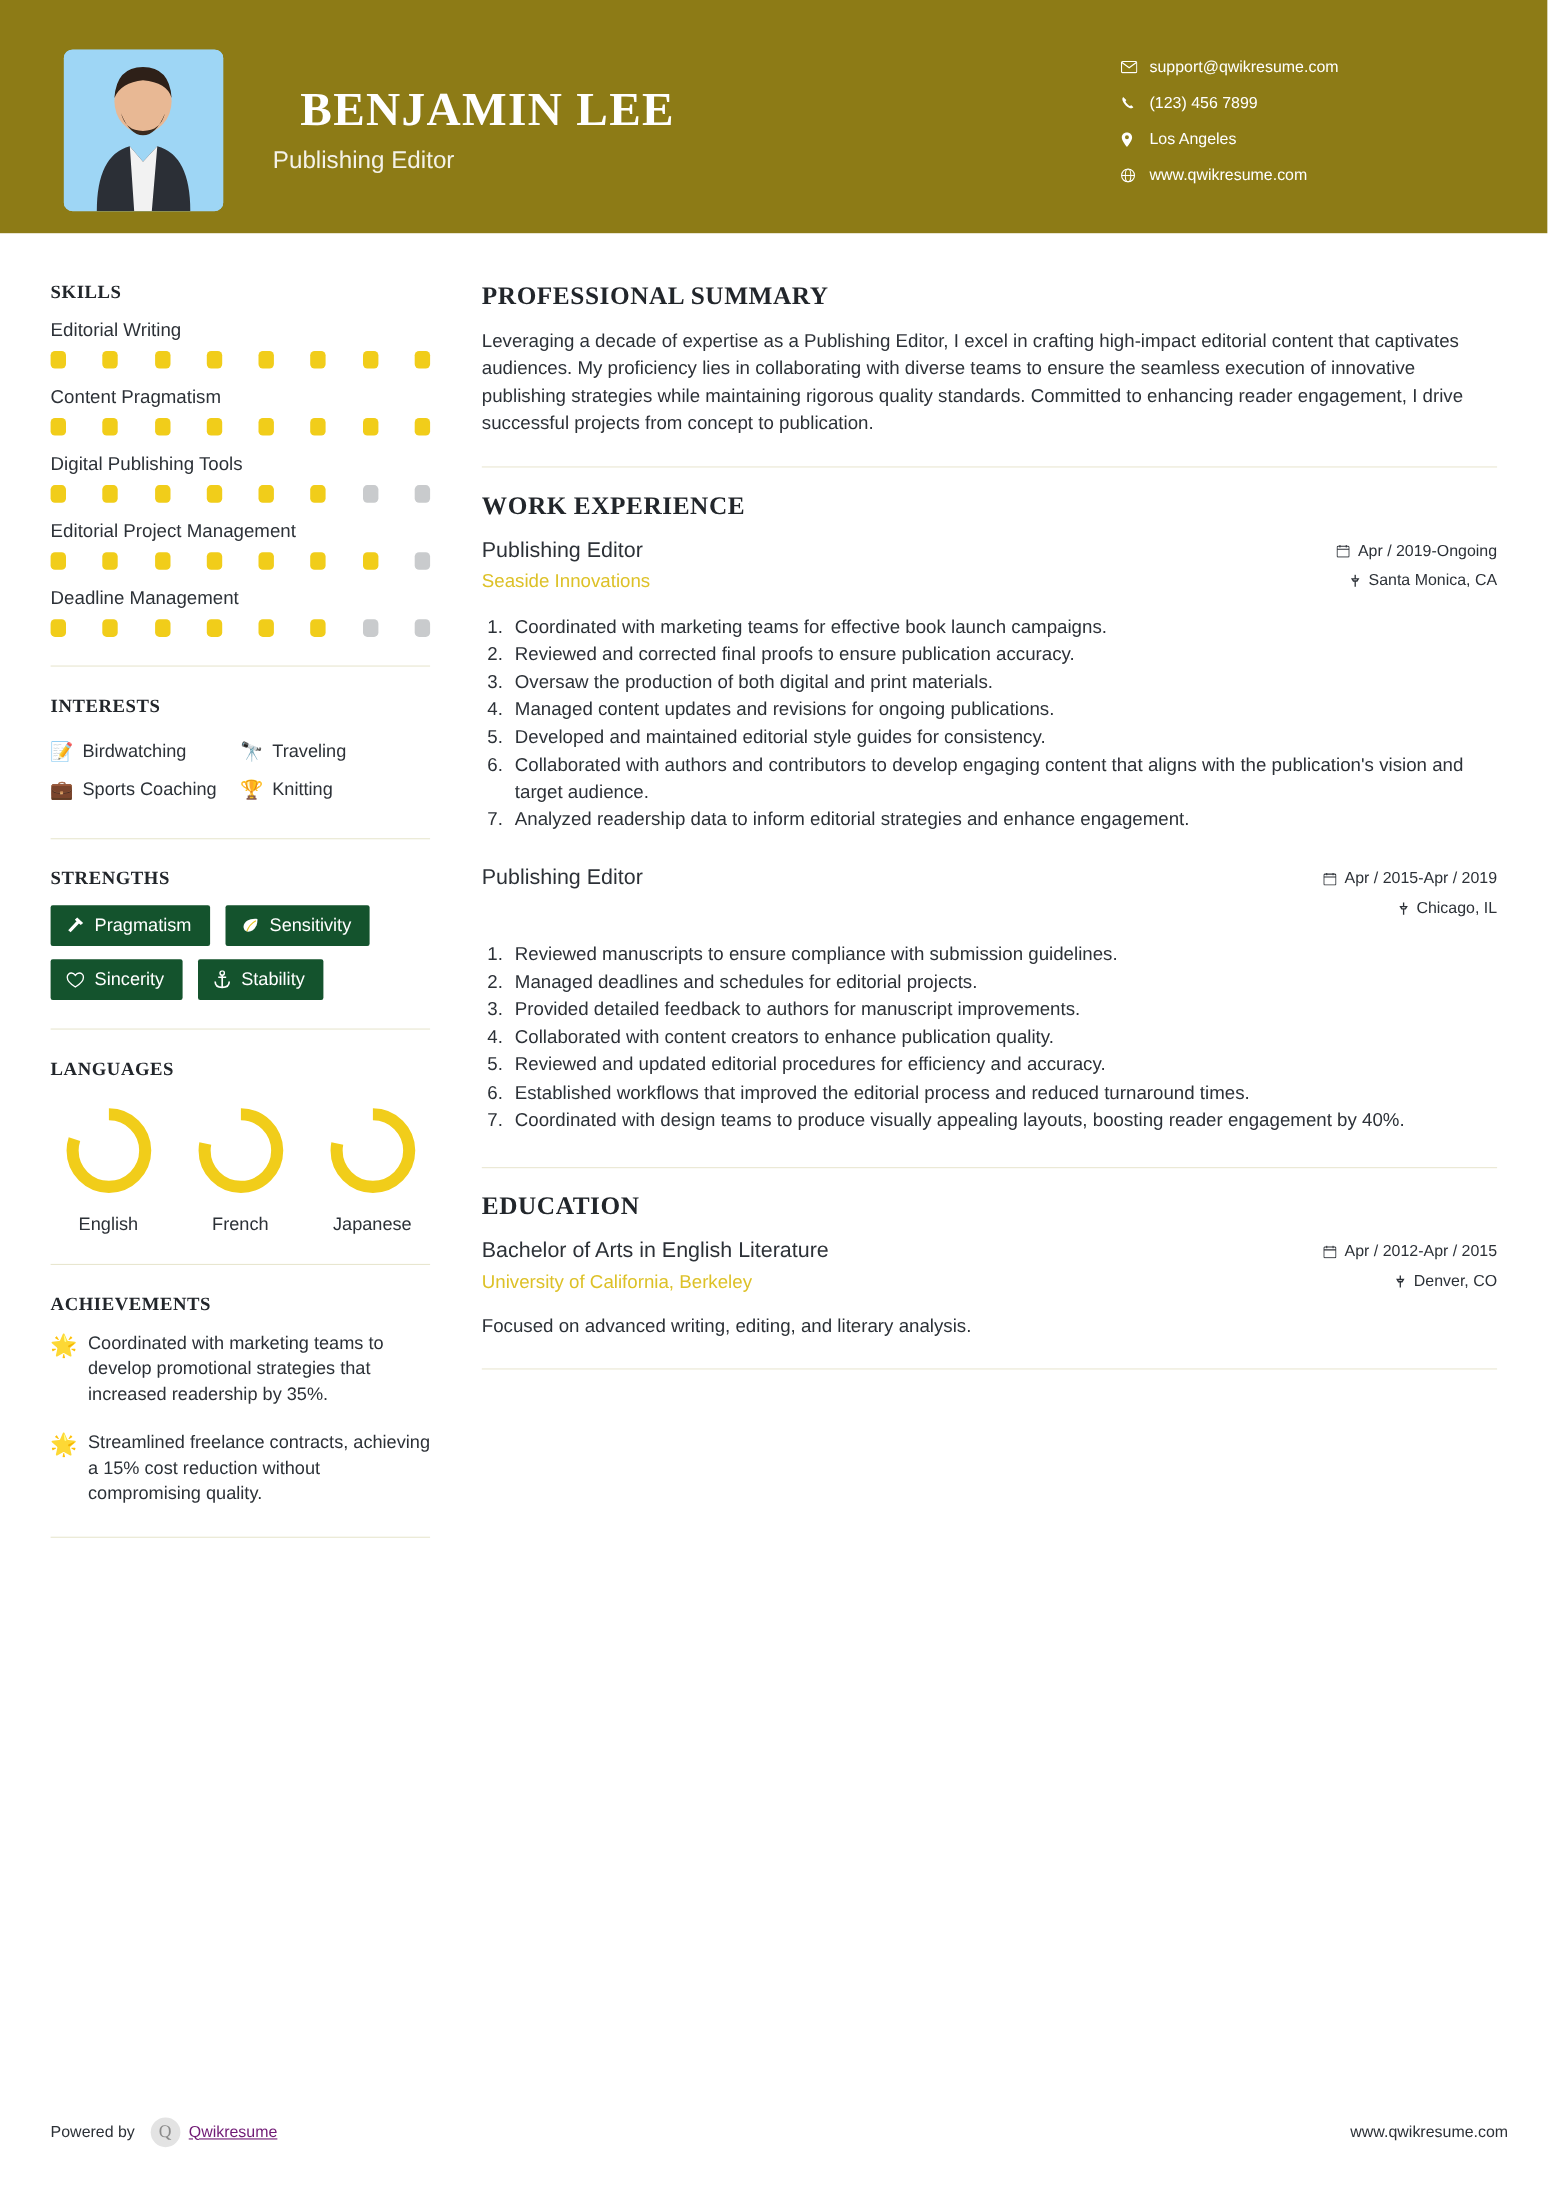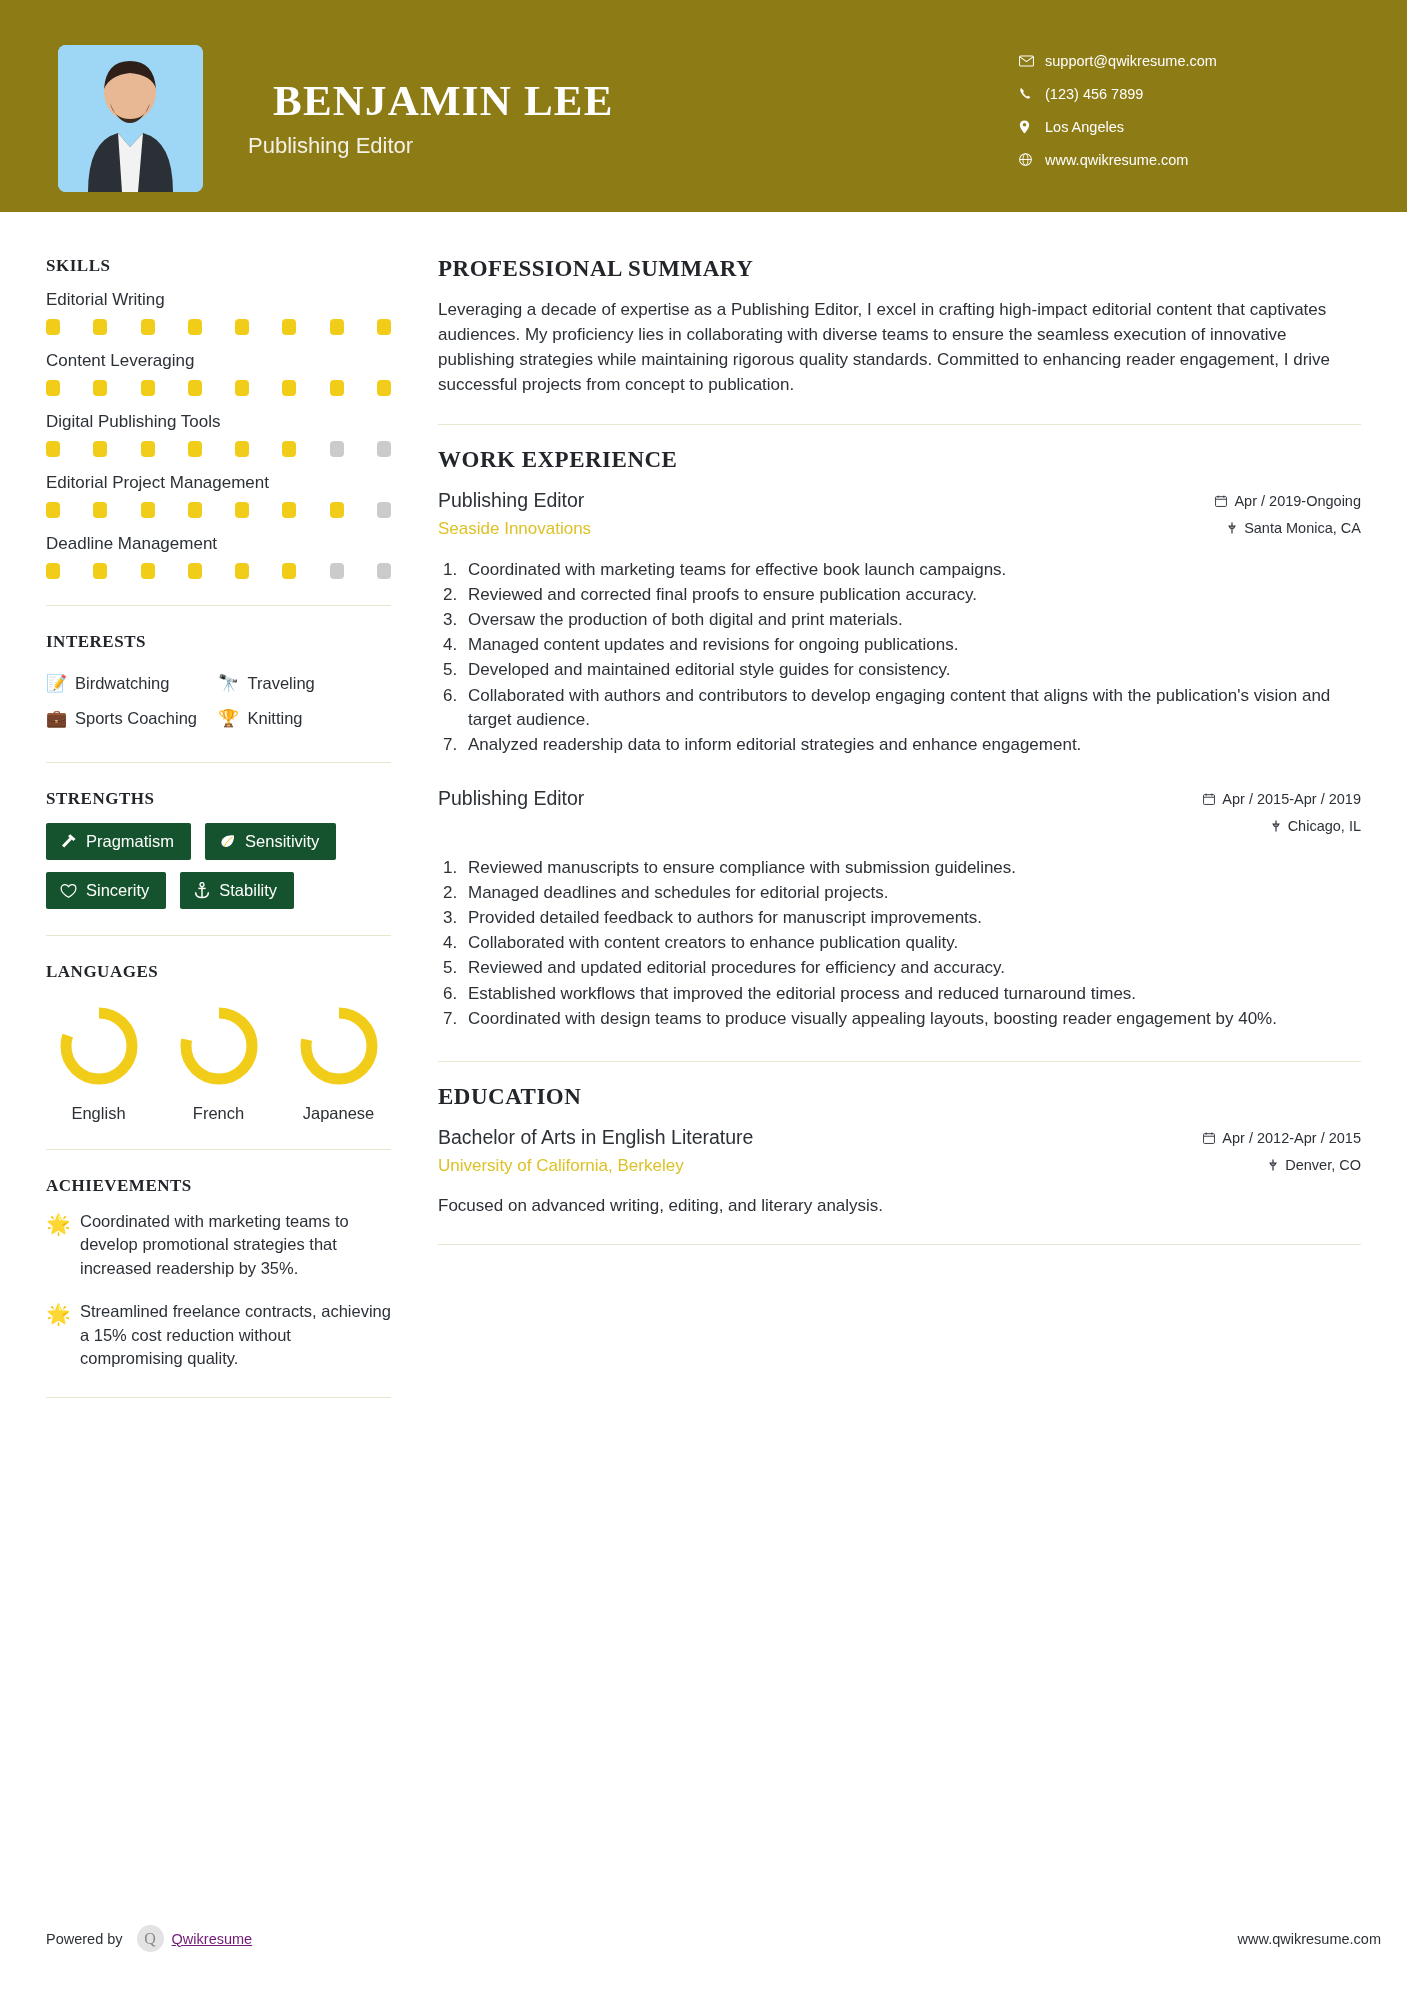--- a/index.html
+++ b/index.html
@@ -283,21 +283,21 @@
     margin-top: 10px;
     line-height: 1.42;
   }
 
   
   .footer {
     position: absolute;
     left: 0;
     right: 0;
     bottom: 38px;
-    padding: 0 26px 0 46px;
+    padding: 0 36px 0 46px;
     display: flex;
     align-items: center;
     justify-content: space-between;
     margin-top: 24px;
   }
   .footer-left {
     display: flex;
     align-items: center;
     font-size: 14.5px;
     color: #2c3137;
@@ -397,21 +397,21 @@
                   <span class="dot"></span>
                   <span class="dot"></span>
                   <span class="dot"></span>
                   <span class="dot"></span>
                   <span class="dot"></span>
                   <span class="dot"></span>
                   <span class="dot"></span>
                 </div>
               </div>
               <div class="skill-row">
-                <div class="skill-name">Content Leveraging</div>
+                <div class="skill-name">Content Pragmatism</div>
                 <div class="dots">
                   <span class="dot"></span>
                   <span class="dot"></span>
                   <span class="dot"></span>
                   <span class="dot"></span>
                   <span class="dot"></span>
                   <span class="dot"></span>
                   <span class="dot"></span>
                   <span class="dot"></span>
                 </div>

